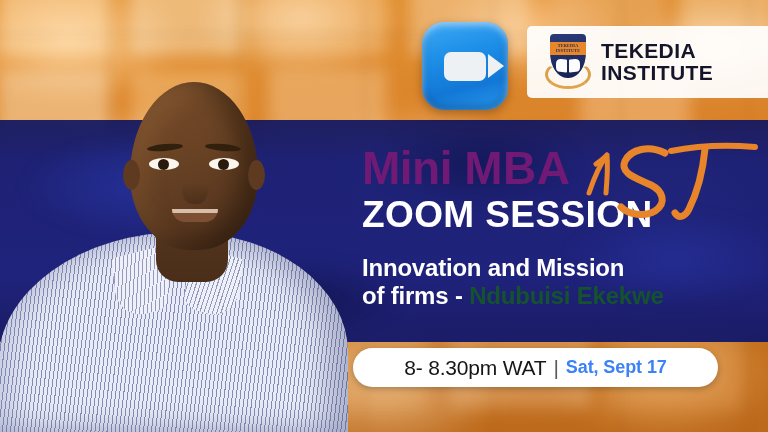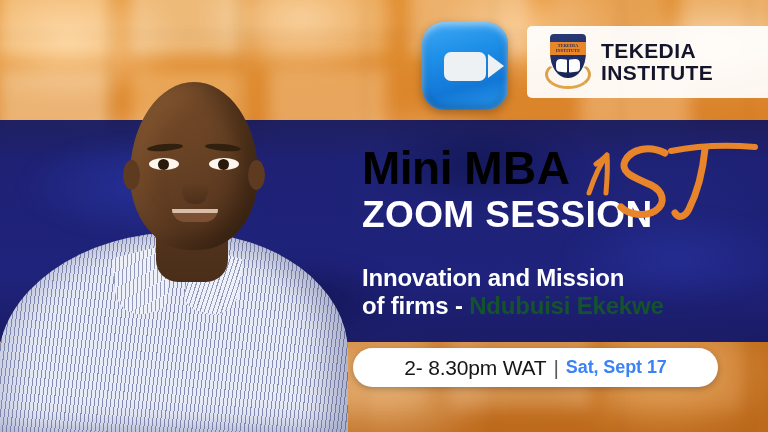--- a/index.html
+++ b/index.html
@@ -331,21 +331,21 @@
   
   .headline {
     position: absolute;
     left: 362px;
     top: 143px;
     width: 400px;
   }
   .h-line1 {
     font-size: 46px;
     line-height: 50px;
-    color: #000000;
+    color: #701a75;
     letter-spacing: -.5px;
     white-space: nowrap;
   }
   .h-mini { font-weight: 600; }
   .h-mba { font-weight: 800; letter-spacing: .5px; }
   .h-line2 {
     font-size: 37px;
     line-height: 40px;
     font-weight: 800;
     color: #ffffff;
@@ -360,21 +360,21 @@
     top: -12px;
     width: 190px;
     height: 105px;
     pointer-events: none;
   }
 
   
   .subtitle {
     position: absolute;
     left: 362px;
-    top: 264px;
+    top: 254px;
     width: 400px;
     line-height: 28px;
   }
   .sub-line {
     font-size: 24px;
     font-weight: 700;
     color: #ffffff;
     letter-spacing: -.2px;
     white-space: nowrap;
   }
@@ -494,18 +494,18 @@
       </g>
     </svg>
   </div>
 
   <div class="subtitle">
     <div class="sub-line">Innovation and Mission</div>
     <div class="sub-line"><span>of firms</span><span class="sub-dash"> - </span><span class="sub-name">Ndubuisi Ekekwe</span></div>
   </div>
 
   <div class="time-pill">
-    <span class="pill-time">2- 8.30pm WAT</span>
+    <span class="pill-time">8- 8.30pm WAT</span>
     <span class="pill-sep">|</span>
     <span class="pill-date">Sat, Sept 17</span>
   </div>
 
 </div>
 
 </body></html>

